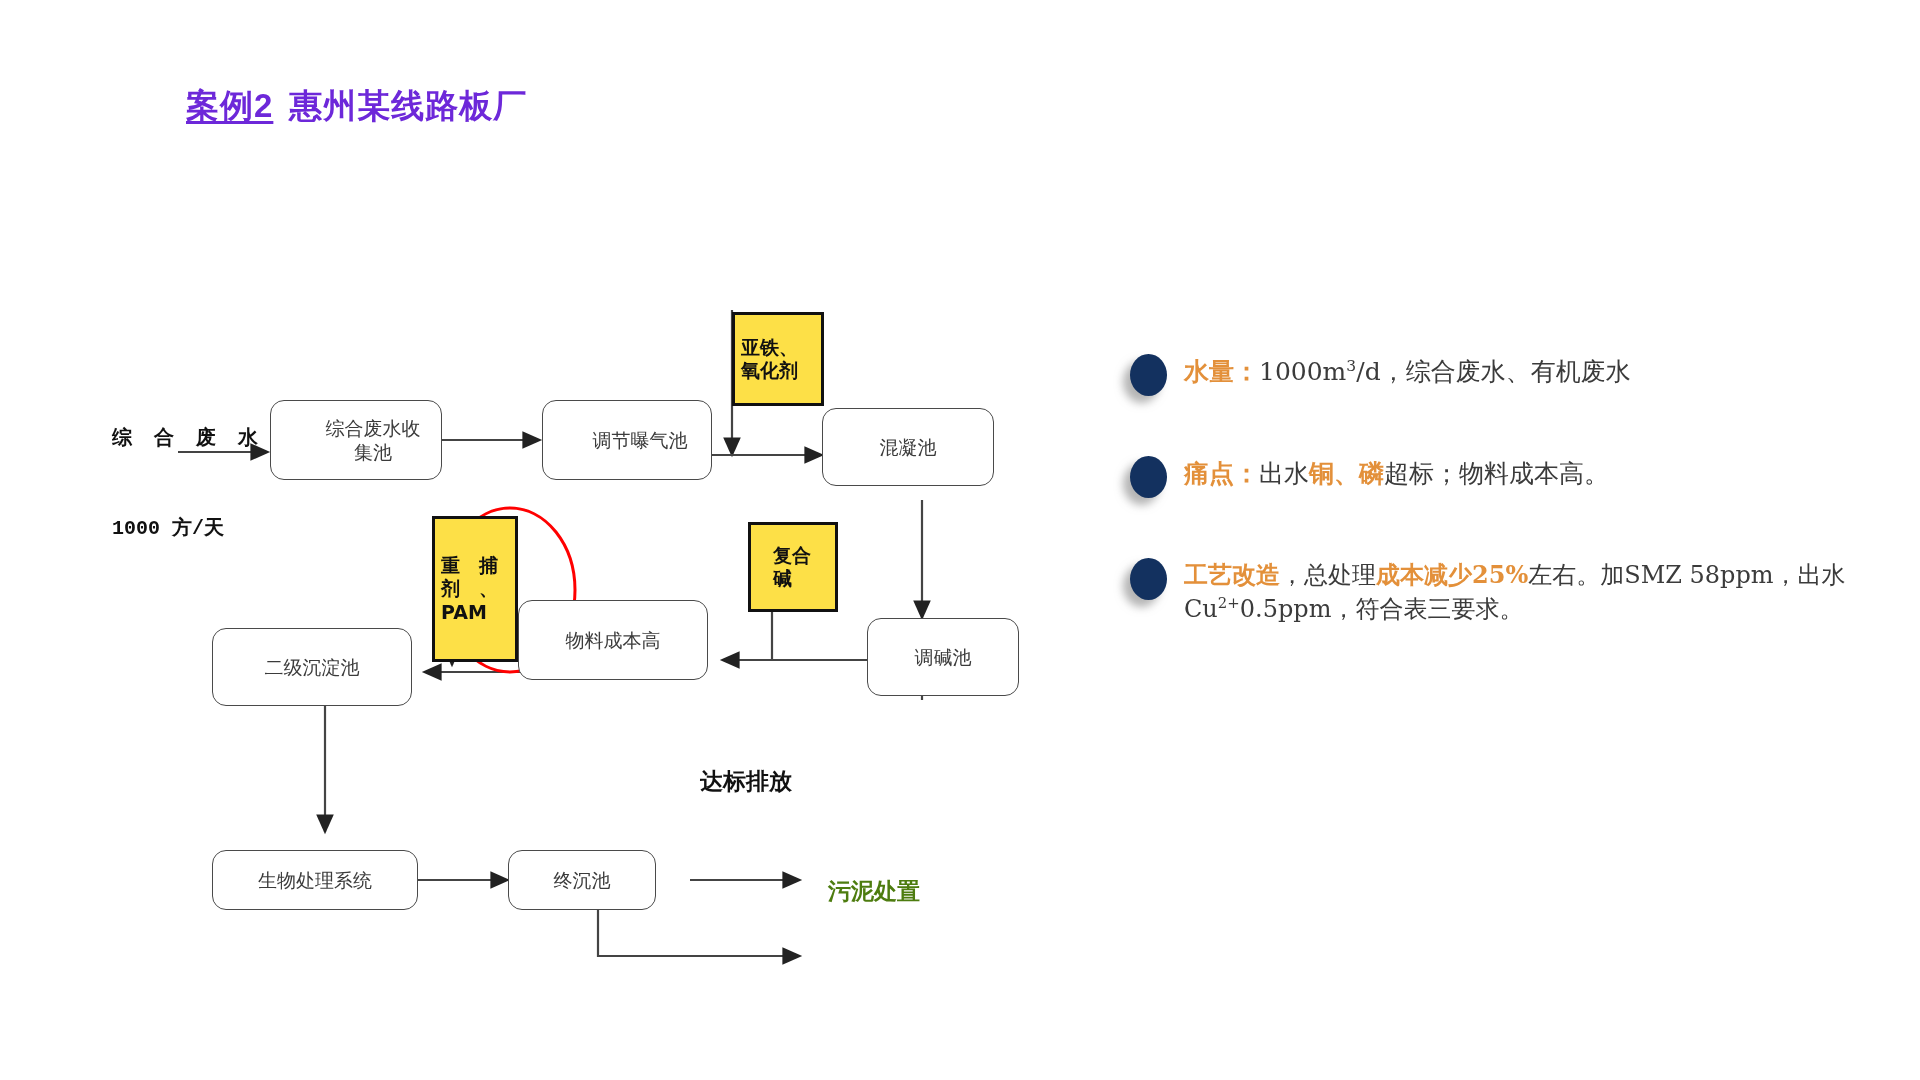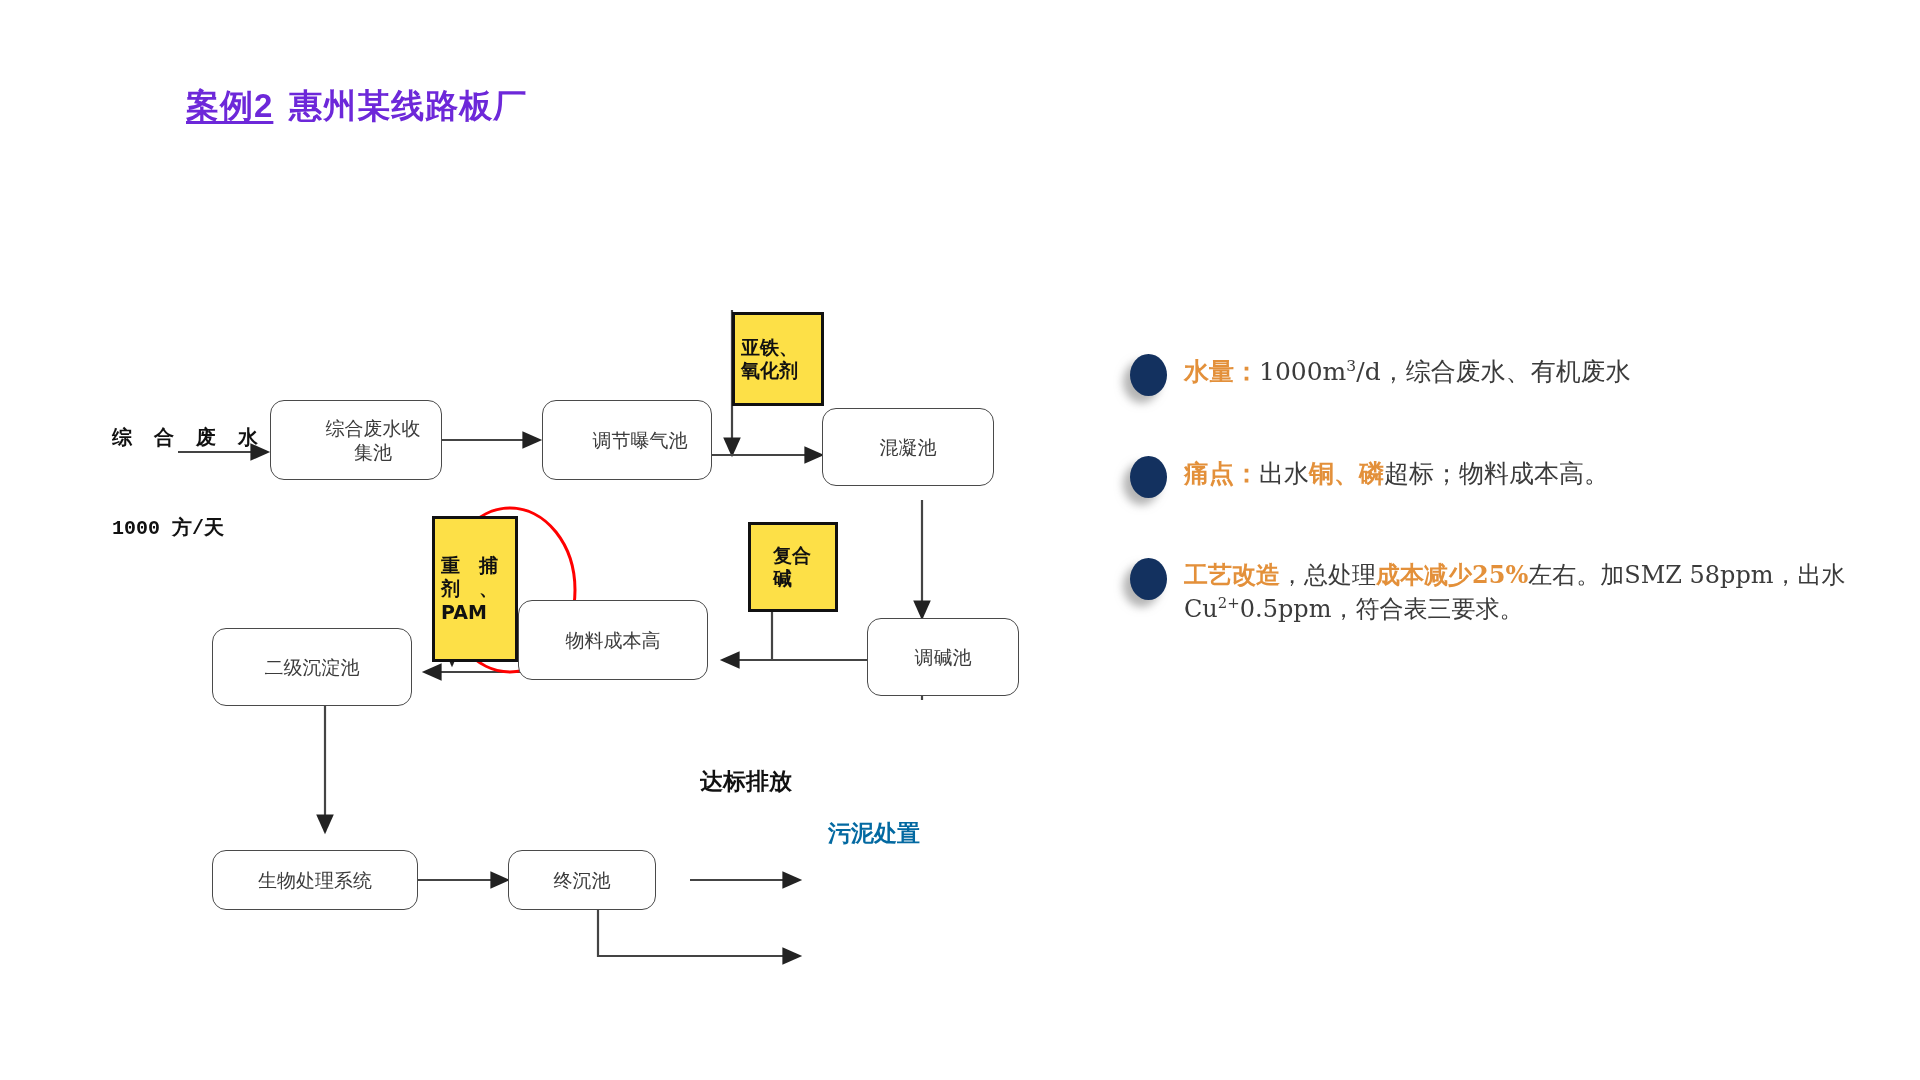--- a/index.html
+++ b/index.html
@@ -106,23 +106,23 @@
   #label-influent .l1 { letter-spacing: 5px; display:block; }
   #label-influent .l2 { display:block; }
 
   #label-discharge {
     left: 700px;
     top: 766px;
     font-size: 23px;
   }
   #label-sludge {
     left: 828px;
-    top: 818px;
+    top: 876px;
     font-size: 23px;
-    color: #0369a1;
+    color: #4d7c0f;
   }
 
   
   #bullets {
     position: absolute;
     left: 1120px;
     top: 352px;
     width: 760px;
   }
   .bullet-row {

